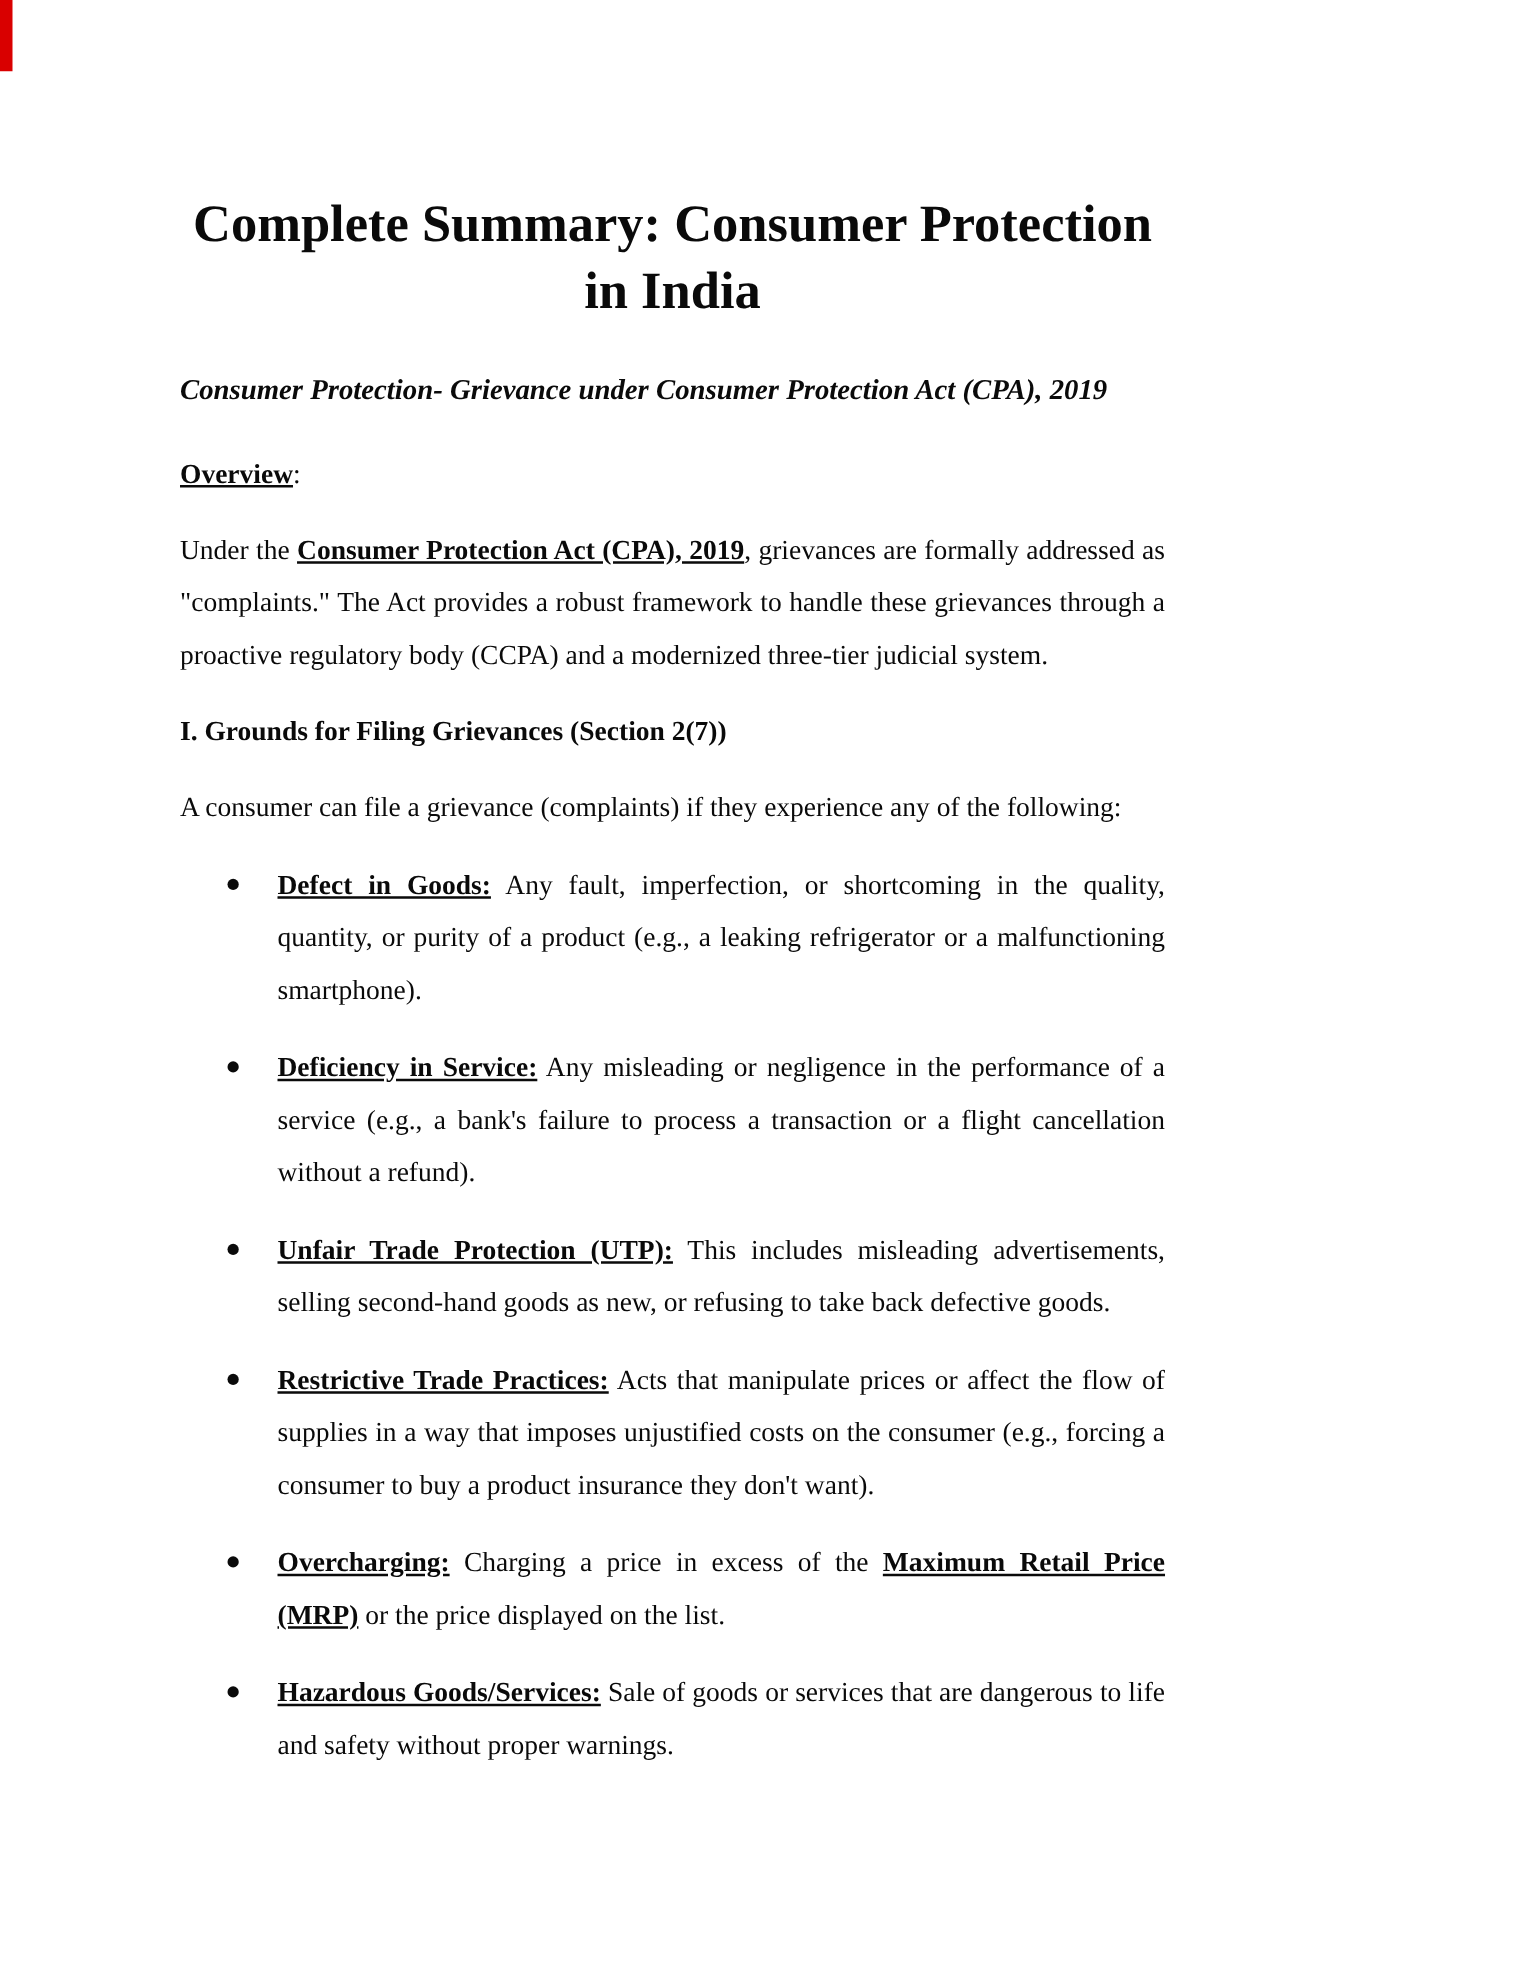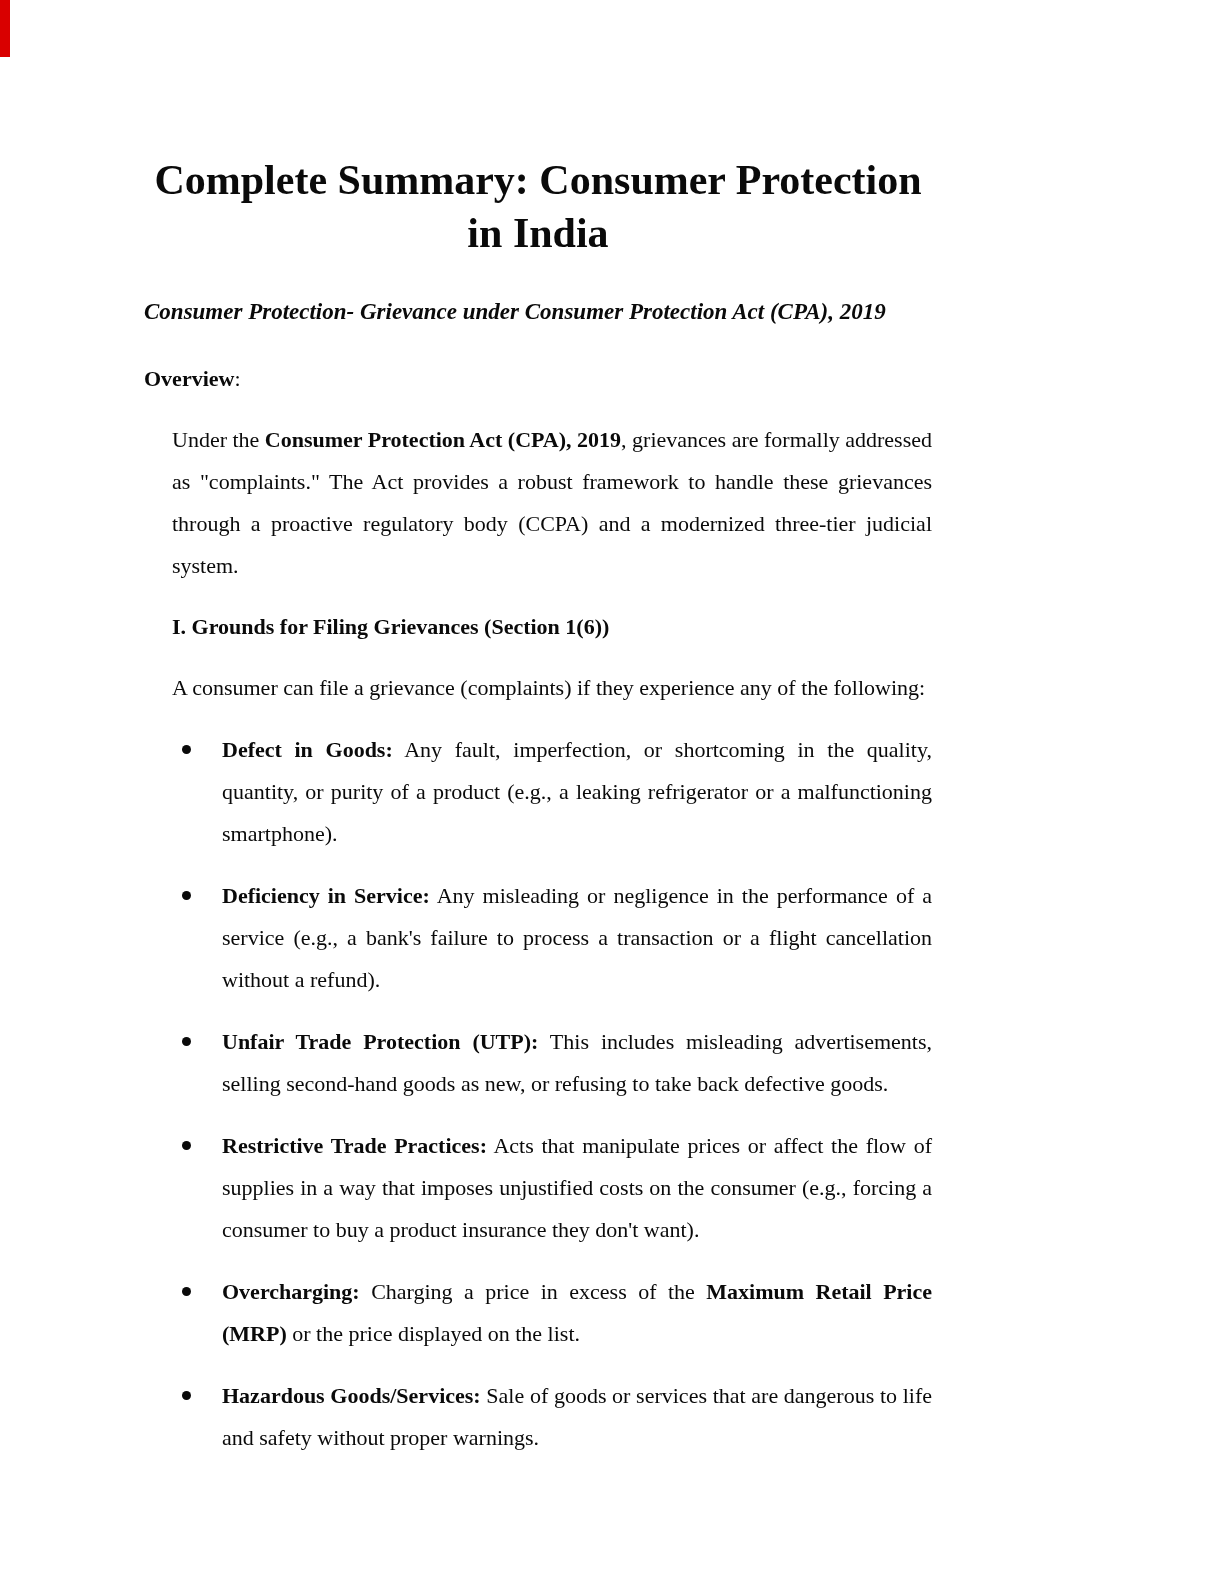--- a/index.html
+++ b/index.html
@@ -32,21 +32,21 @@
     line-height: 1.5;
     font-weight: 700;
     font-style: italic;
   }
   .body {
     font-size: 22px;
     line-height: 42px;
   }
   .bold { font-weight: 700; }
   .mt-28 { margin-top: 28px; }
-  .mt-19 { margin-top: 19px; margin-left: 28px; }
+  .mt-19 { margin-top: 19px; }
   .just { text-align: justify; }
   ul.bullets {
     margin-top: 20px;
     list-style: none;
   }
   ul.bullets li {
     position: relative;
     padding-left: 78px;
     margin-top: 20px;
   }
@@ -54,40 +54,40 @@
   ul.bullets li::before {
     content: "";
     position: absolute;
     left: 38px;
     top: 16px;
     width: 9px;
     height: 9px;
     border-radius: 50%;
     background: #0a0a0a;
   }
-  b { font-weight: 700; }
+  b { font-weight: 700; text-decoration: underline; }
 </style>
 </head>
 <body>
 
 <div class="page">
 
   <div class="corner-mark" style="background: rgb(217, 0, 0);"></div>
 
   <div class="content">
 
     <h1 class="title">Complete Summary: Consumer Protection in India</h1>
 
     <p class="subtitle">Consumer Protection- Grievance under Consumer Protection Act (CPA), 2019</p>
 
     <p class="body mt-28"><b>Overview</b><span>:</span></p>
 
     <p class="body just mt-19"><span>Under the </span><b>Consumer Protection Act (CPA), 2019</b><span>, grievances are formally addressed as "complaints." The Act provides a robust framework to handle these grievances through a proactive regulatory body (CCPA) and a modernized three-tier judicial system.</span></p>
 
-    <p class="body bold mt-19">I. Grounds for Filing Grievances (Section 1(6))</p>
+    <p class="body bold mt-19">I. Grounds for Filing Grievances (Section 2(7))</p>
 
     <p class="body mt-19">A consumer can file a grievance (complaints) if they experience any of the following:</p>
 
     <ul class="bullets">
       <li class="body just"><b>Defect in Goods:</b><span> Any fault, imperfection, or shortcoming in the quality, quantity, or purity of a product (e.g., a leaking refrigerator or a malfunctioning smartphone).</span></li>
       <li class="body just"><b>Deficiency in Service:</b><span> Any misleading or negligence in the performance of a service (e.g., a bank's failure to process a transaction or a flight cancellation without a refund).</span></li>
       <li class="body just"><b>Unfair Trade Protection (UTP):</b><span> This includes misleading advertisements, selling second-hand goods as new, or refusing to take back defective goods.</span></li>
       <li class="body just"><b>Restrictive Trade Practices:</b><span> Acts that manipulate prices or affect the flow of supplies in a way that imposes unjustified costs on the consumer (e.g., forcing a consumer to buy a product insurance they don't want).</span></li>
       <li class="body just"><b>Overcharging:</b><span> Charging a price in excess of the </span><b>Maximum Retail Price (MRP)</b><span> or the price displayed on the list.</span></li>
       <li class="body just"><b>Hazardous Goods/Services:</b><span> Sale of goods or services that are dangerous to life and safety without proper warnings.</span></li>

